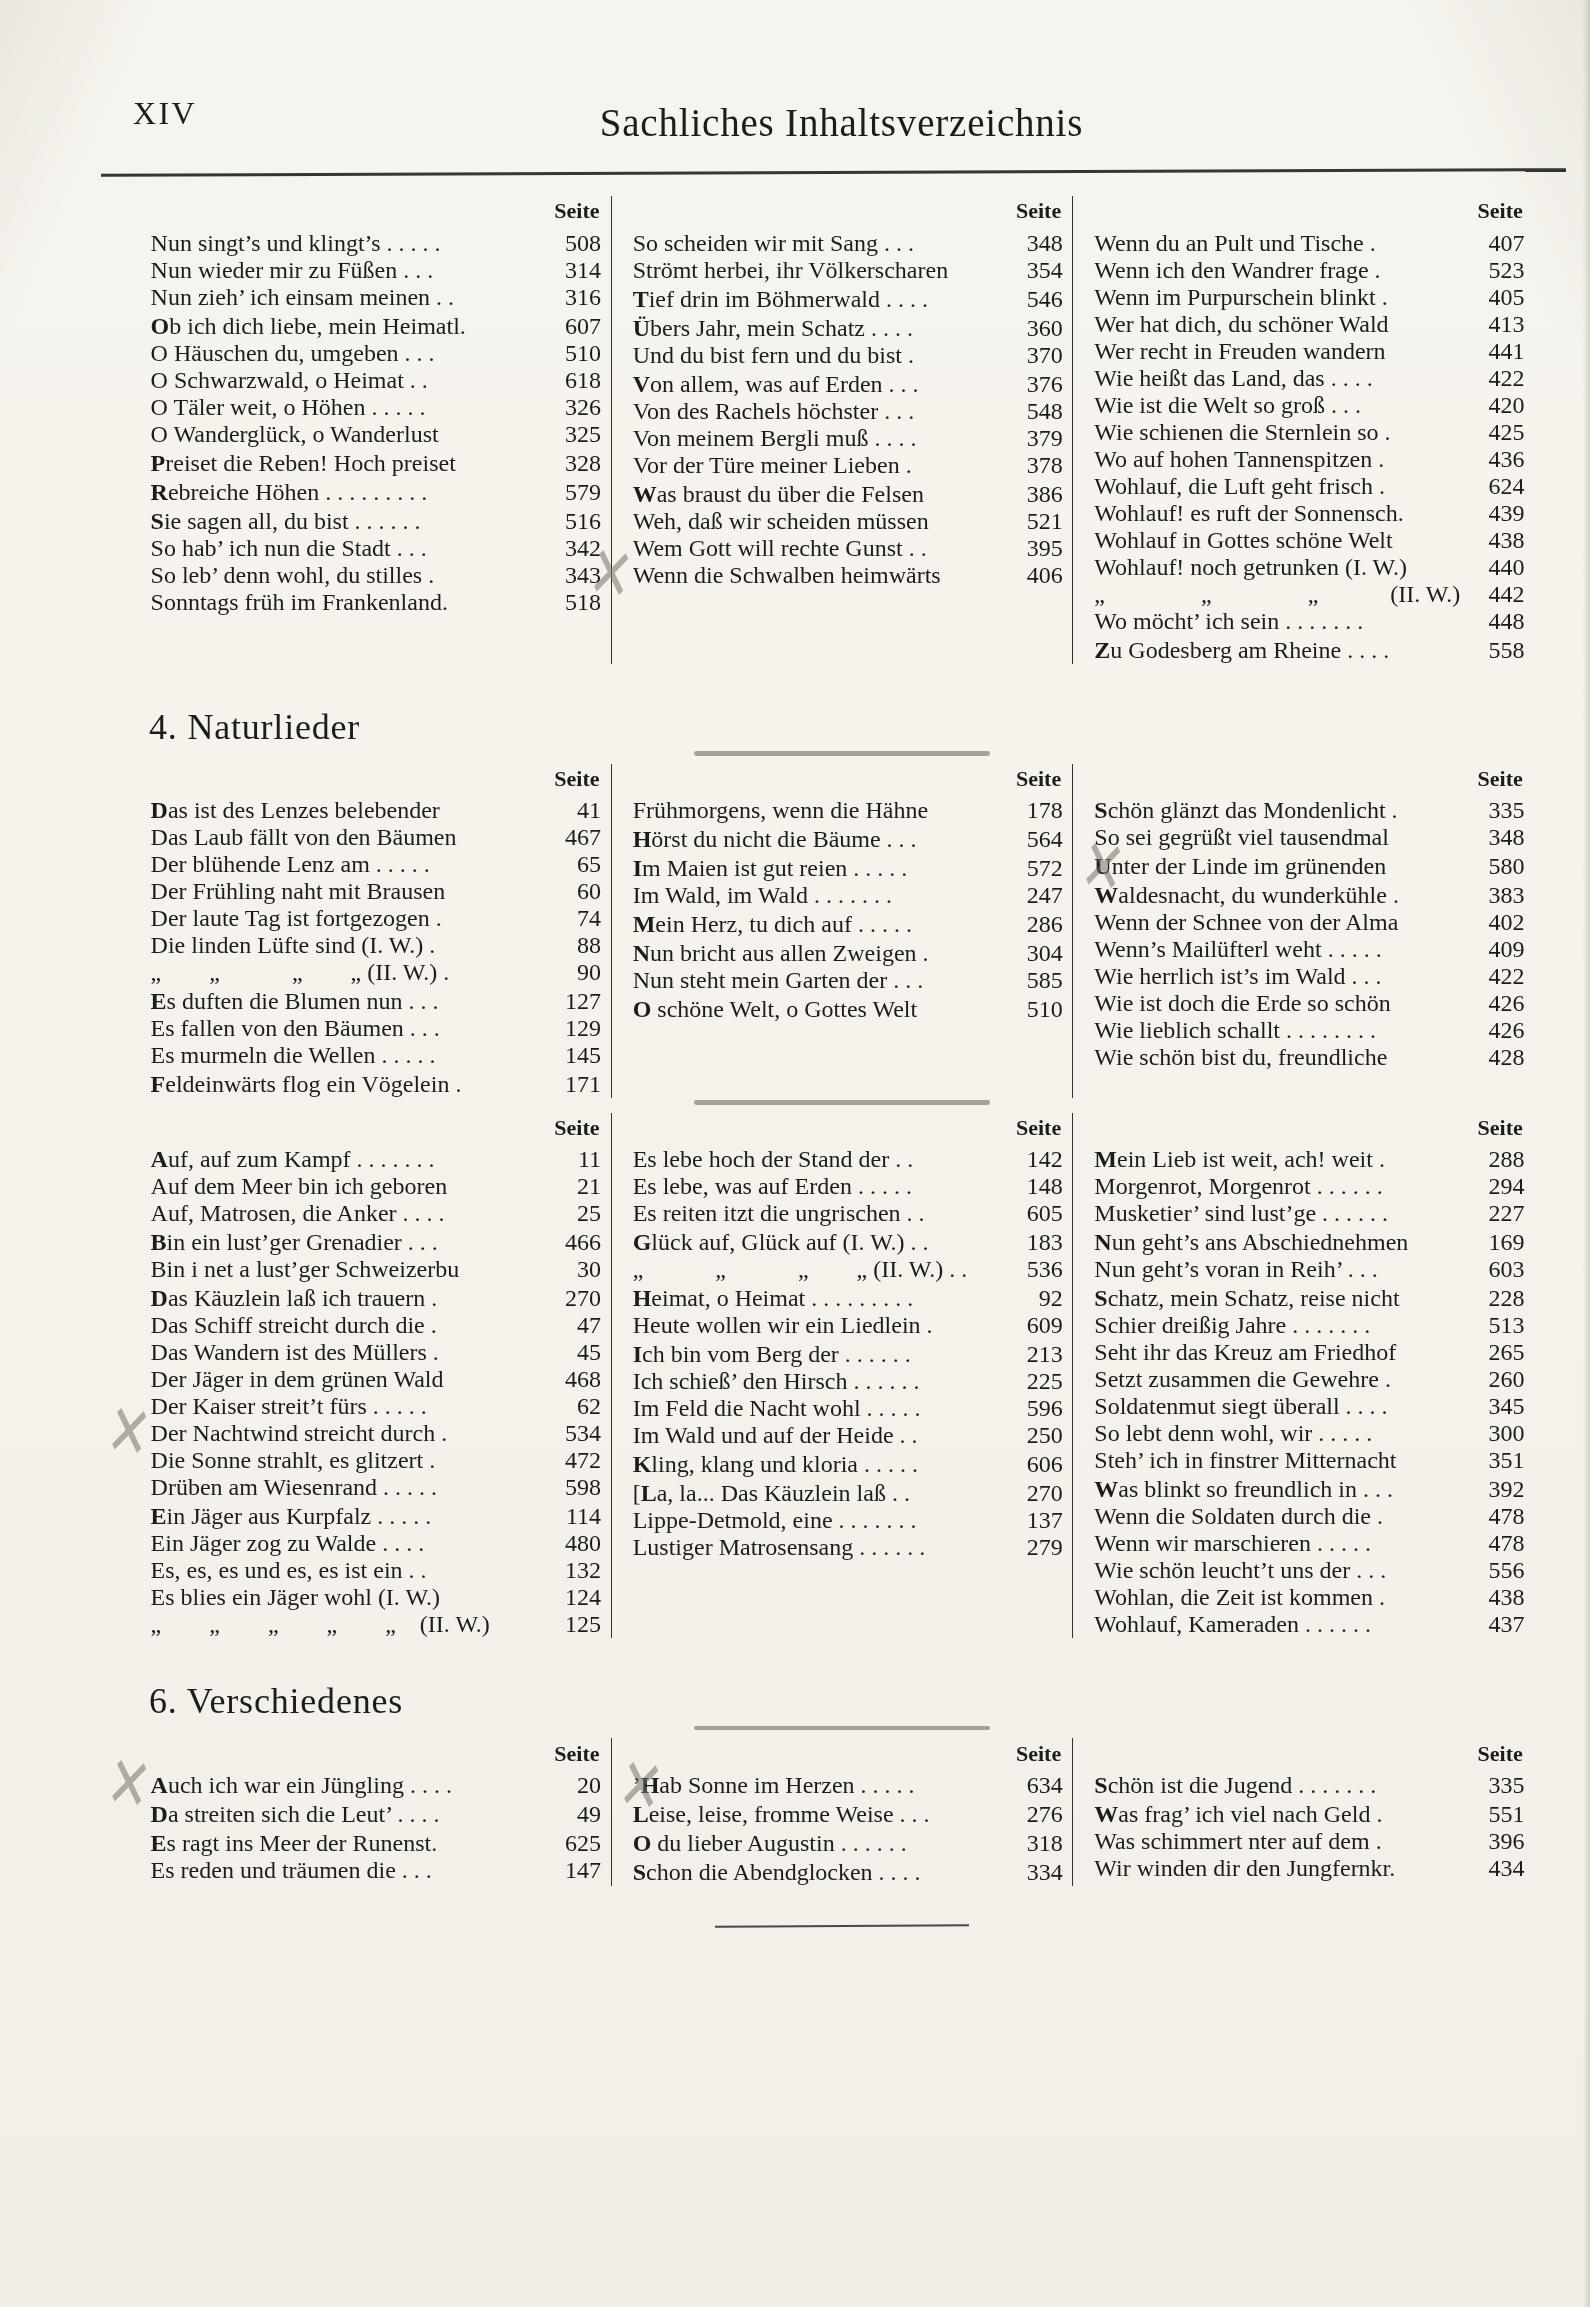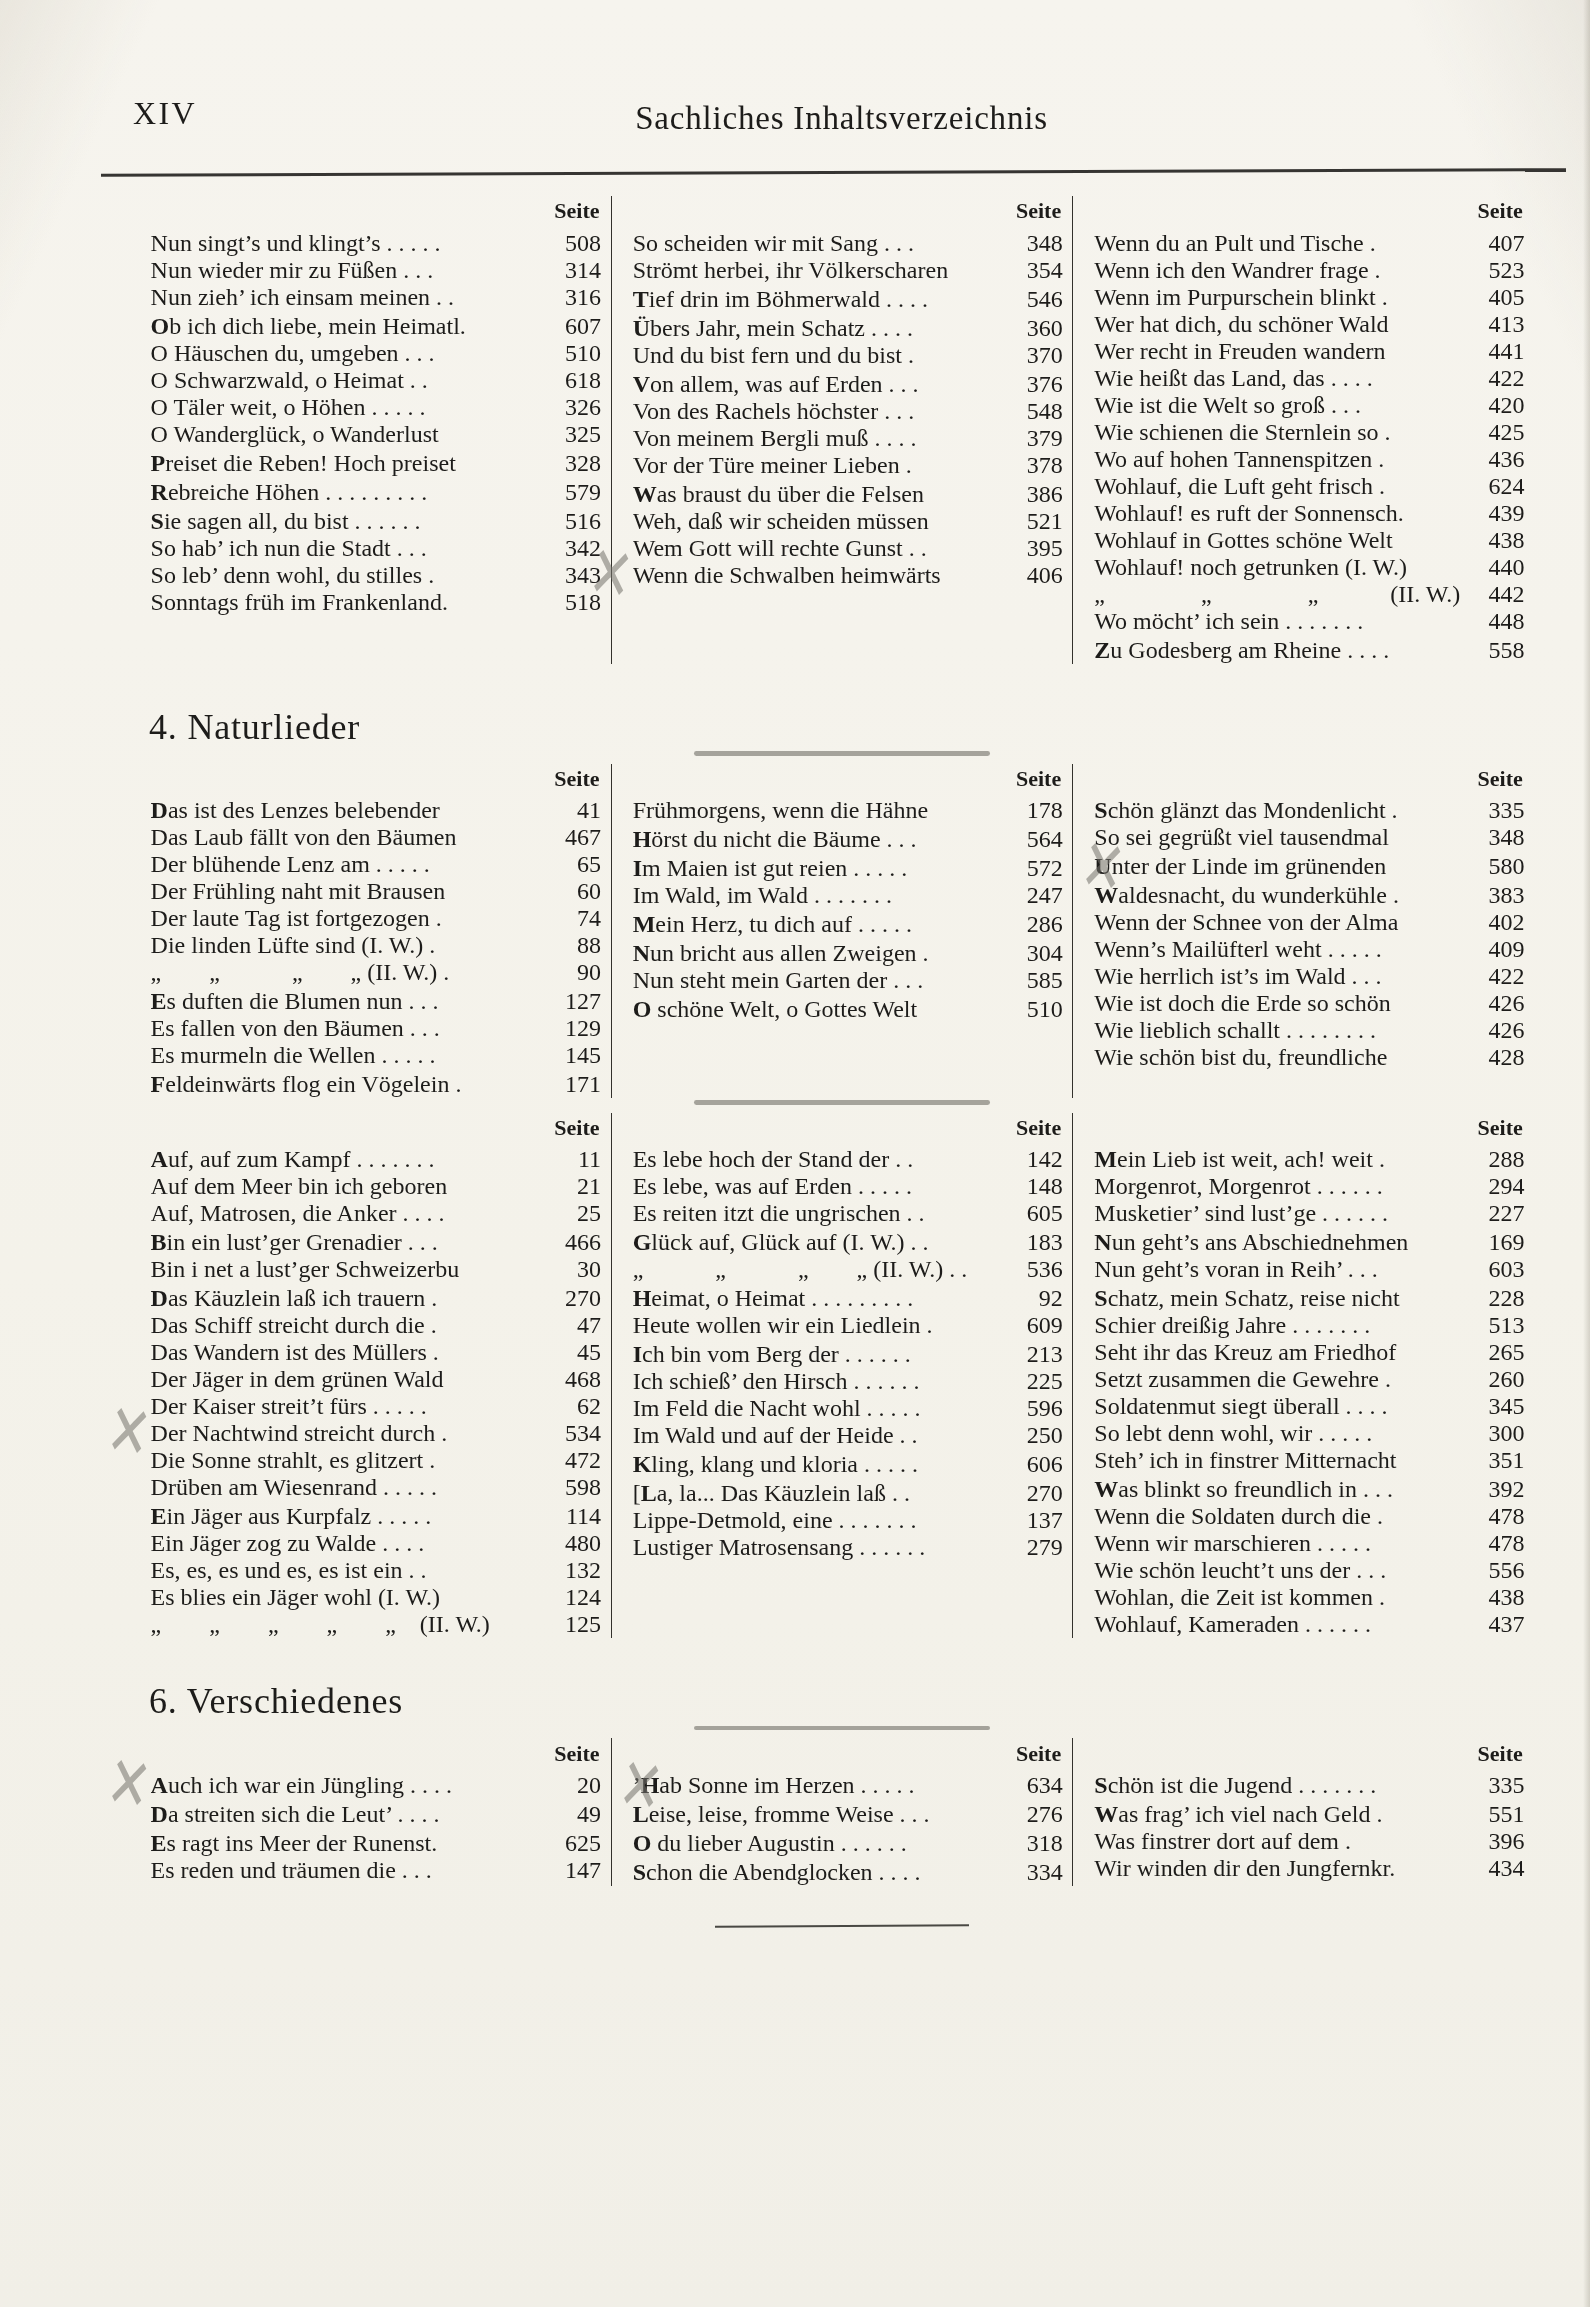--- a/index.html
+++ b/index.html
@@ -17,21 +17,21 @@
   .sheet{padding:95px 56px 0 149px; width:1385px; position:relative;}
 
   
   .hdr{position:relative; height:71px;}
   .hdr-num{
     position:absolute; left:-16px; top:0;
     font-size:32px; letter-spacing:2.4px;
   }
   .hdr-title{
     position:absolute; left:0; right:0; top:4.8px;
-    text-align:center; font-size:33px; letter-spacing:0.8px;
+    text-align:center; font-size:39px; letter-spacing:0.8px;
   }
   .hdr-rule{
     height:0; border-top:3.2px solid #1b1a18;
     transform:rotate(-0.22deg);
     margin:4.8px -32px 0 -48px;
     opacity:.88;
   }
 
   
   .section-title{
@@ -297,21 +297,21 @@
             <div class="entry gap"><span class="t"><b>L</b>eise, leise, fromme Weise . . .</span><span class="p">276</span></div>
             <div class="entry gap"><span class="t"><b>O</b> du lieber Augustin . . . . . .</span><span class="p">318</span></div>
             <div class="entry gap"><span class="t"><b>S</b>chon die Abendglocken . . . .</span><span class="p">334</span></div>
           </div>
       </div>
       <div class="col">
         <span class="seite">Seite</span>
         <div class="entries">
             <div class="entry"><span class="t"><b>S</b>chön ist die Jugend . . . . . . .</span><span class="p">335</span></div>
             <div class="entry gap"><span class="t"><b>W</b>as frag’ ich viel nach Geld .</span><span class="p">551</span></div>
-            <div class="entry"><span class="t">Was finstrer dort auf dem .</span><span class="p">396</span></div>
+            <div class="entry"><span class="t">Was schimmert nter auf dem .</span><span class="p">396</span></div>
             <div class="entry"><span class="t">Wir winden dir den Jungfernkr.</span><span class="p">434</span></div>
           </div>
       </div>
     </div>
   </div>
 
   <div class="end-rule"></div>
 
 </div>
 

